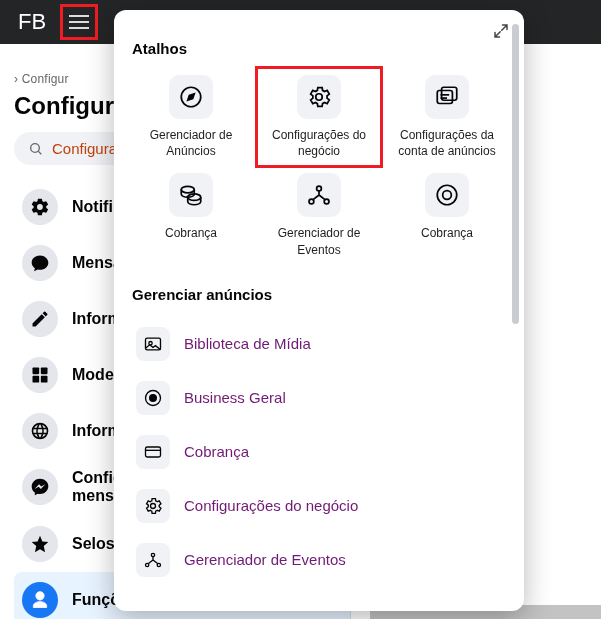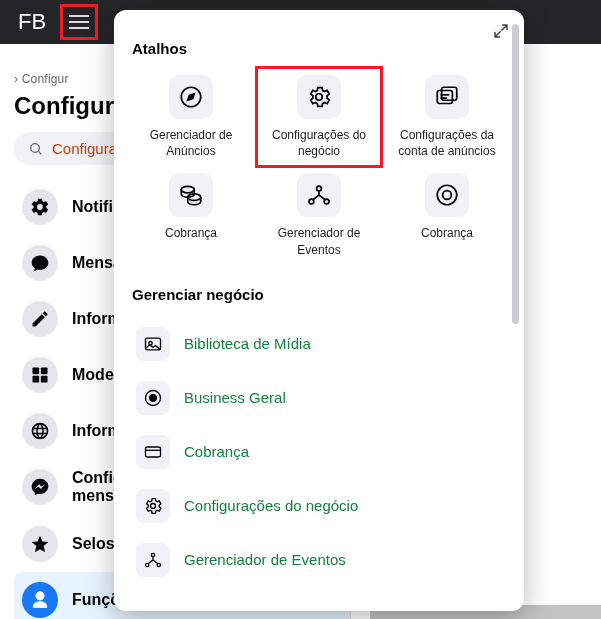--- a/index.html
+++ b/index.html
@@ -116,21 +116,21 @@
     background:#f0f2f5; display:flex; align-items:center; justify-content:center;
   }
   .cell .tile svg { width:26px; height:26px; }
   .cell .label { font-size: 12px; color:#1c1e21; line-height:1.35; }
   .cell.hl { outline: 3px solid #ef1c23; outline-offset: 2px; border-radius:0; }
 
   .list { list-style:none; }
   .list li {
     display:flex; align-items:center; gap:14px;
     padding: 10px 4px; border-radius: 8px; cursor:pointer;
-    font-size: 15px; color:#15803d;
+    font-size: 15px; color:#701a75;
   }
   .list li .sq {
     width:34px; height:34px; border-radius:8px; background:#f0f2f5;
     display:flex; align-items:center; justify-content:center; flex-shrink:0;
   }
   .list li .sq svg { width:20px; height:20px; }
 
 </style>
 </head>
 <body>
@@ -313,21 +313,21 @@
           <div class="tile">
               <svg viewBox="0 0 24 24" fill="none" stroke="#050505" stroke-width="1.6">
                 <circle cx="12" cy="12" r="9"></circle>
                 <circle cx="12" cy="12" r="4"></circle>
               </svg>
             </div>
           <div class="label">Cobrança</div>
         </div>
       </div>
 
-      <div class="sec-title">Gerenciar negócio</div>
+      <div class="sec-title">Gerenciar anúncios</div>
       <ul class="list">
         <li>
           <span class="sq">
               <svg viewBox="0 0 24 24" fill="none" stroke="#050505" stroke-width="1.6">
                 <rect x="3" y="5" width="18" height="14" rx="2"></rect>
                 <circle cx="9" cy="11" r="2"></circle>
                 <path d="m3 17 5-4 4 3 3-2 6 5"></path>
               </svg>
             </span>
           <span>Biblioteca de Mídia</span>

